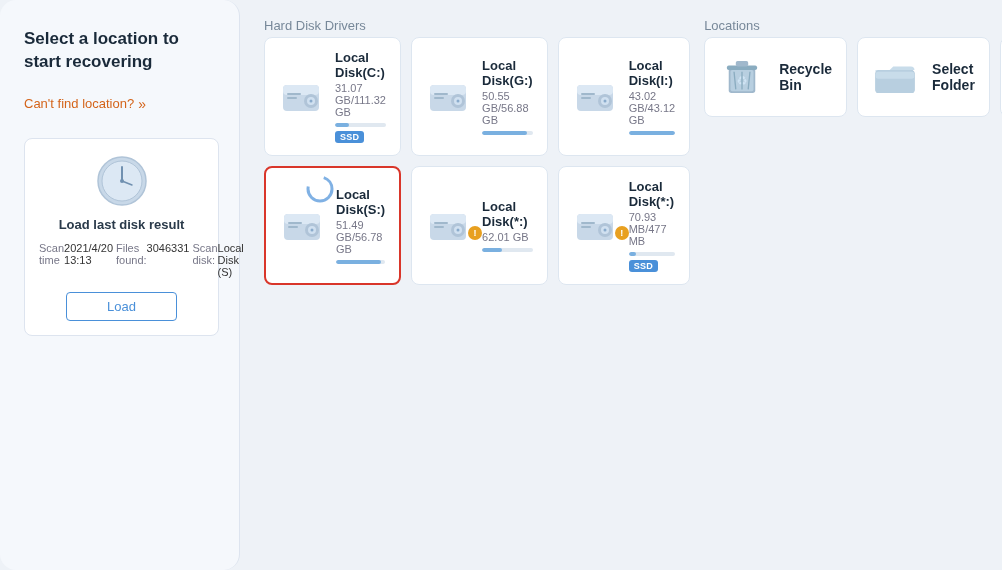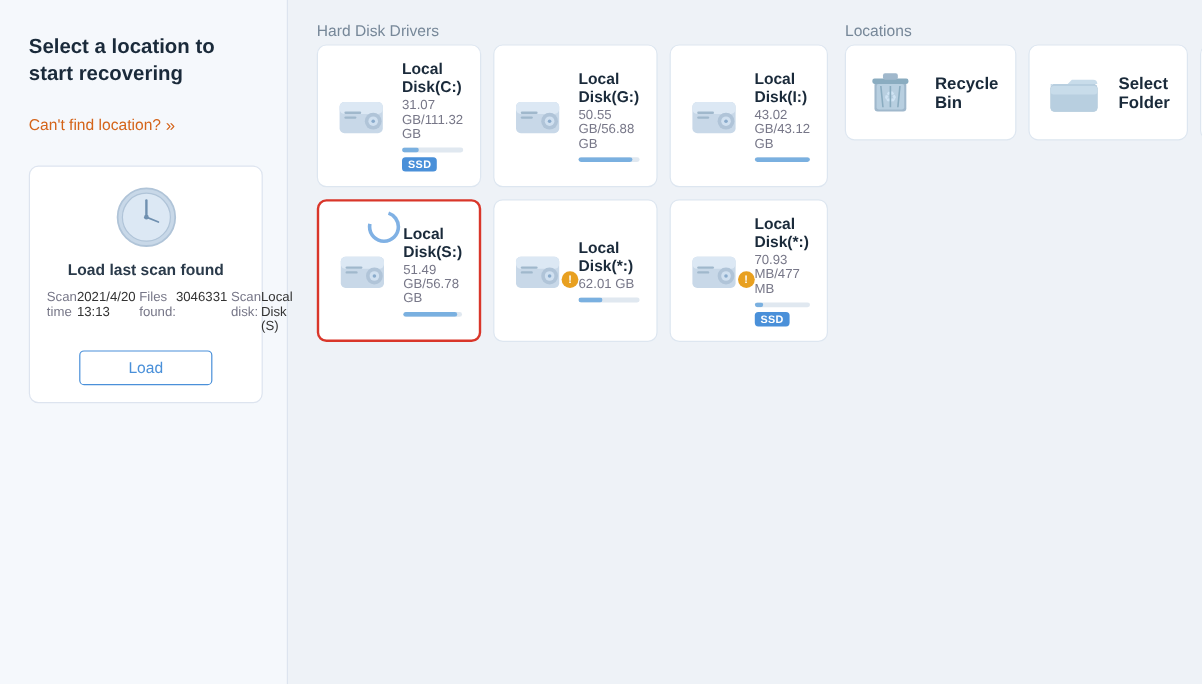--- a/index.html
+++ b/index.html
@@ -15,20 +15,21 @@
     
     .sidebar {
       width: 240px;
       min-width: 240px;
       background: #f5f8fc;
       border-right: 1px solid #dde4ef;
       padding: 28px 20px 20px 24px;
       display: flex;
       flex-direction: column;
       gap: 18px;
+      border-radius: 16px;
     }
 
     .sidebar-title {
       font-size: 17px;
       font-weight: 600;
       color: #1a2a3a;
       line-height: 1.35;
     }
 
     .cant-find {
@@ -254,21 +255,21 @@
   <div class="scan-result-box">
 
     <svg class="clock-icon" viewBox="0 0 52 52">
       <circle cx="26" cy="26" r="24" fill="#c8d8e8" stroke="#b0c4d8" stroke-width="1.5"></circle>
       <circle cx="26" cy="26" r="20" fill="#dce8f4" stroke="#b0c4d8" stroke-width="1"></circle>
       <line x1="26" y1="26" x2="26" y2="12" stroke="#7090b0" stroke-width="2" stroke-linecap="round"></line>
       <line x1="26" y1="26" x2="36" y2="30" stroke="#7090b0" stroke-width="1.5" stroke-linecap="round"></line>
       <circle cx="26" cy="26" r="2" fill="#7090b0"></circle>
     </svg>
 
-    <div class="scan-result-title">Load last scan found</div>
+    <div class="scan-result-title">Load last disk result</div>
 
     <div class="scan-info">
       <div class="scan-info-row">
         <span class="label">Scan time</span>
         <span class="value">2021/4/20 13:13</span>
       </div>
       <div class="scan-info-row">
         <span class="label">Files found:</span>
         <span class="value">3046331</span>
       </div>

